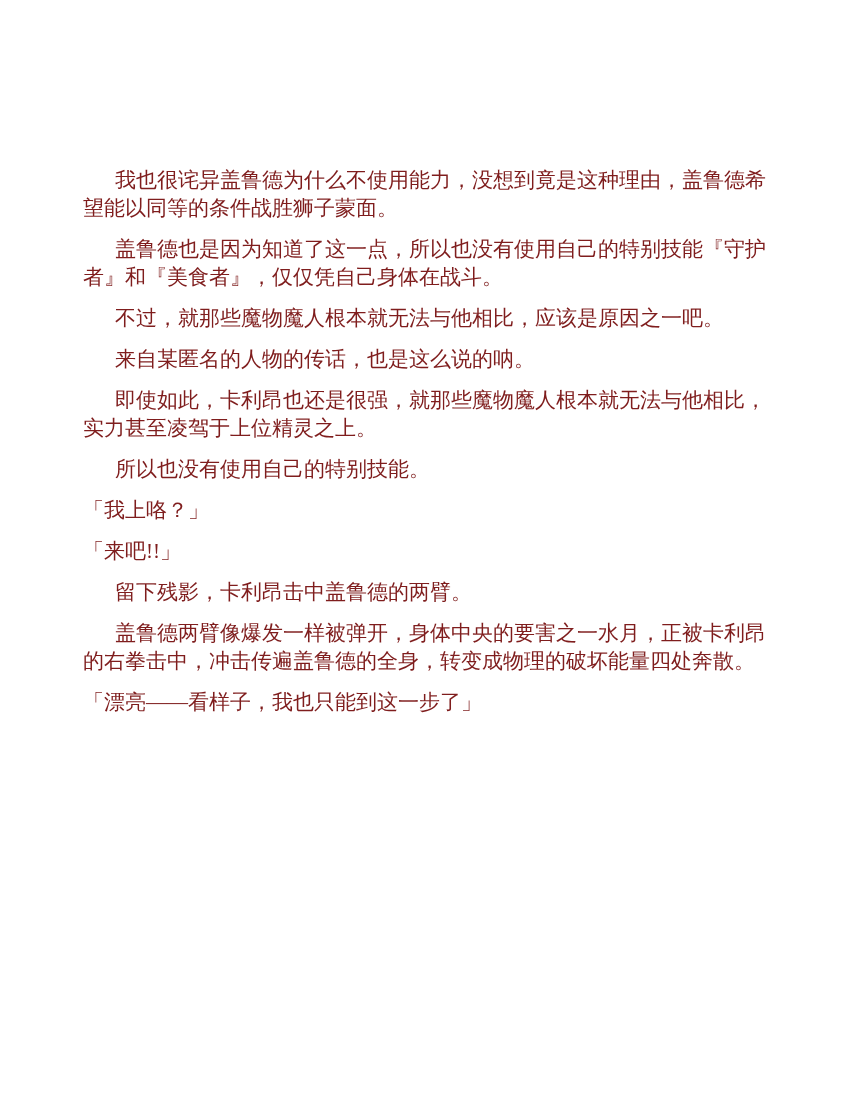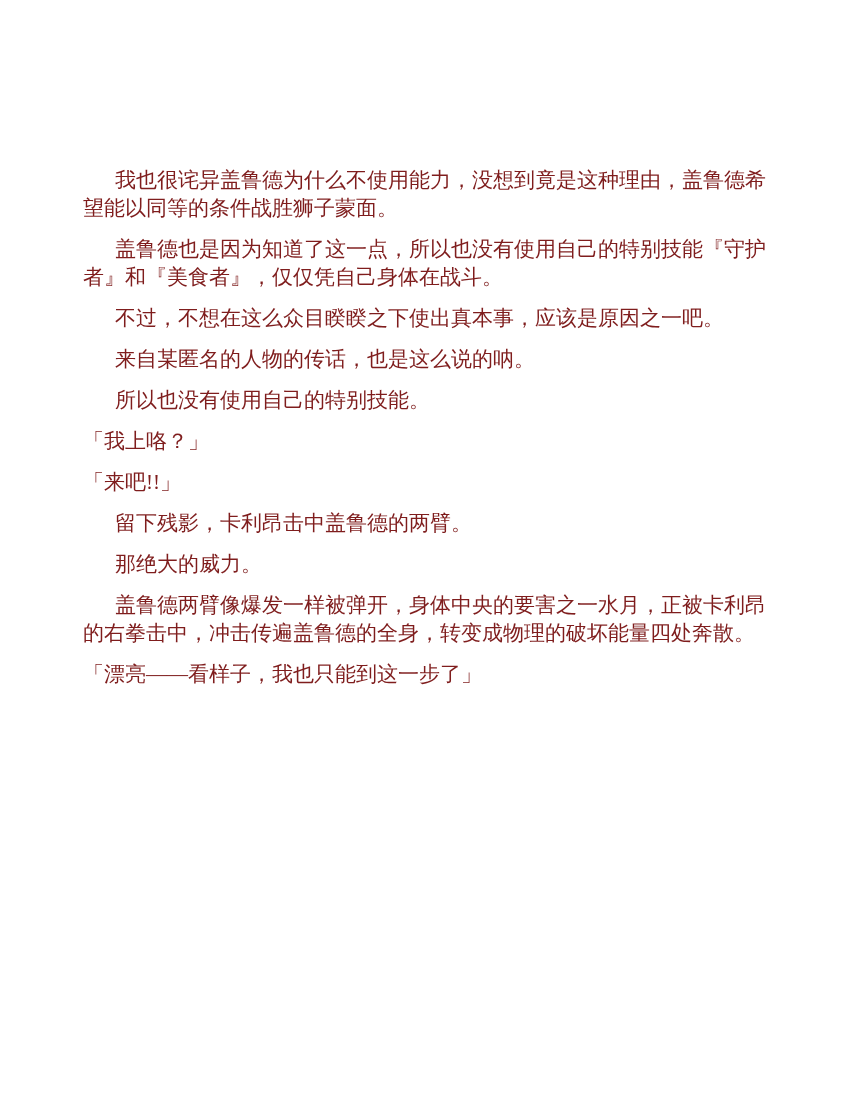--- a/index.html
+++ b/index.html
@@ -36,23 +36,23 @@
     text-indent: 0;
   }
 </style>
 </head>
 <body>
 
 <div class="page" style="background: rgb(255, 255, 255);">
   <div class="content" style="color: #7f1d1d;">
       <p class="narrative">我也很诧异盖鲁德为什么不使用能力，没想到竟是这种理由，盖鲁德希望能以同等的条件战胜狮子蒙面。</p>
       <p class="narrative">盖鲁德也是因为知道了这一点，所以也没有使用自己的特别技能『守护者』和『美食者』，仅仅凭自己身体在战斗。</p>
-      <p class="narrative">不过，不想在这么众目睽睽之下使出真本事，应该是原因之一吧。</p>
+      <p class="narrative">不过，就那些魔物魔人根本就无法与他相比，应该是原因之一吧。</p>
       <p class="narrative">来自某匿名的人物的传话，也是这么说的呐。</p>
+      <p class="narrative">即使如此，卡利昂也还是很强，就那些魔物魔人根本就无法与他相比，实力甚至凌驾于上位精灵之上。</p>
       <p class="narrative">所以也没有使用自己的特别技能。</p>
       <p class="dialogue">「我上咯？」</p>
       <p class="dialogue">「来吧!!」</p>
       <p class="narrative">留下残影，卡利昂击中盖鲁德的两臂。</p>
-      <p class="narrative">那绝大的威力。</p>
       <p class="narrative">盖鲁德两臂像爆发一样被弹开，身体中央的要害之一水月，正被卡利昂的右拳击中，冲击传遍盖鲁德的全身，转变成物理的破坏能量四处奔散。</p>
       <p class="dialogue">「漂亮——看样子，我也只能到这一步了」</p>
     </div>
 </div>
 
 </body></html>

